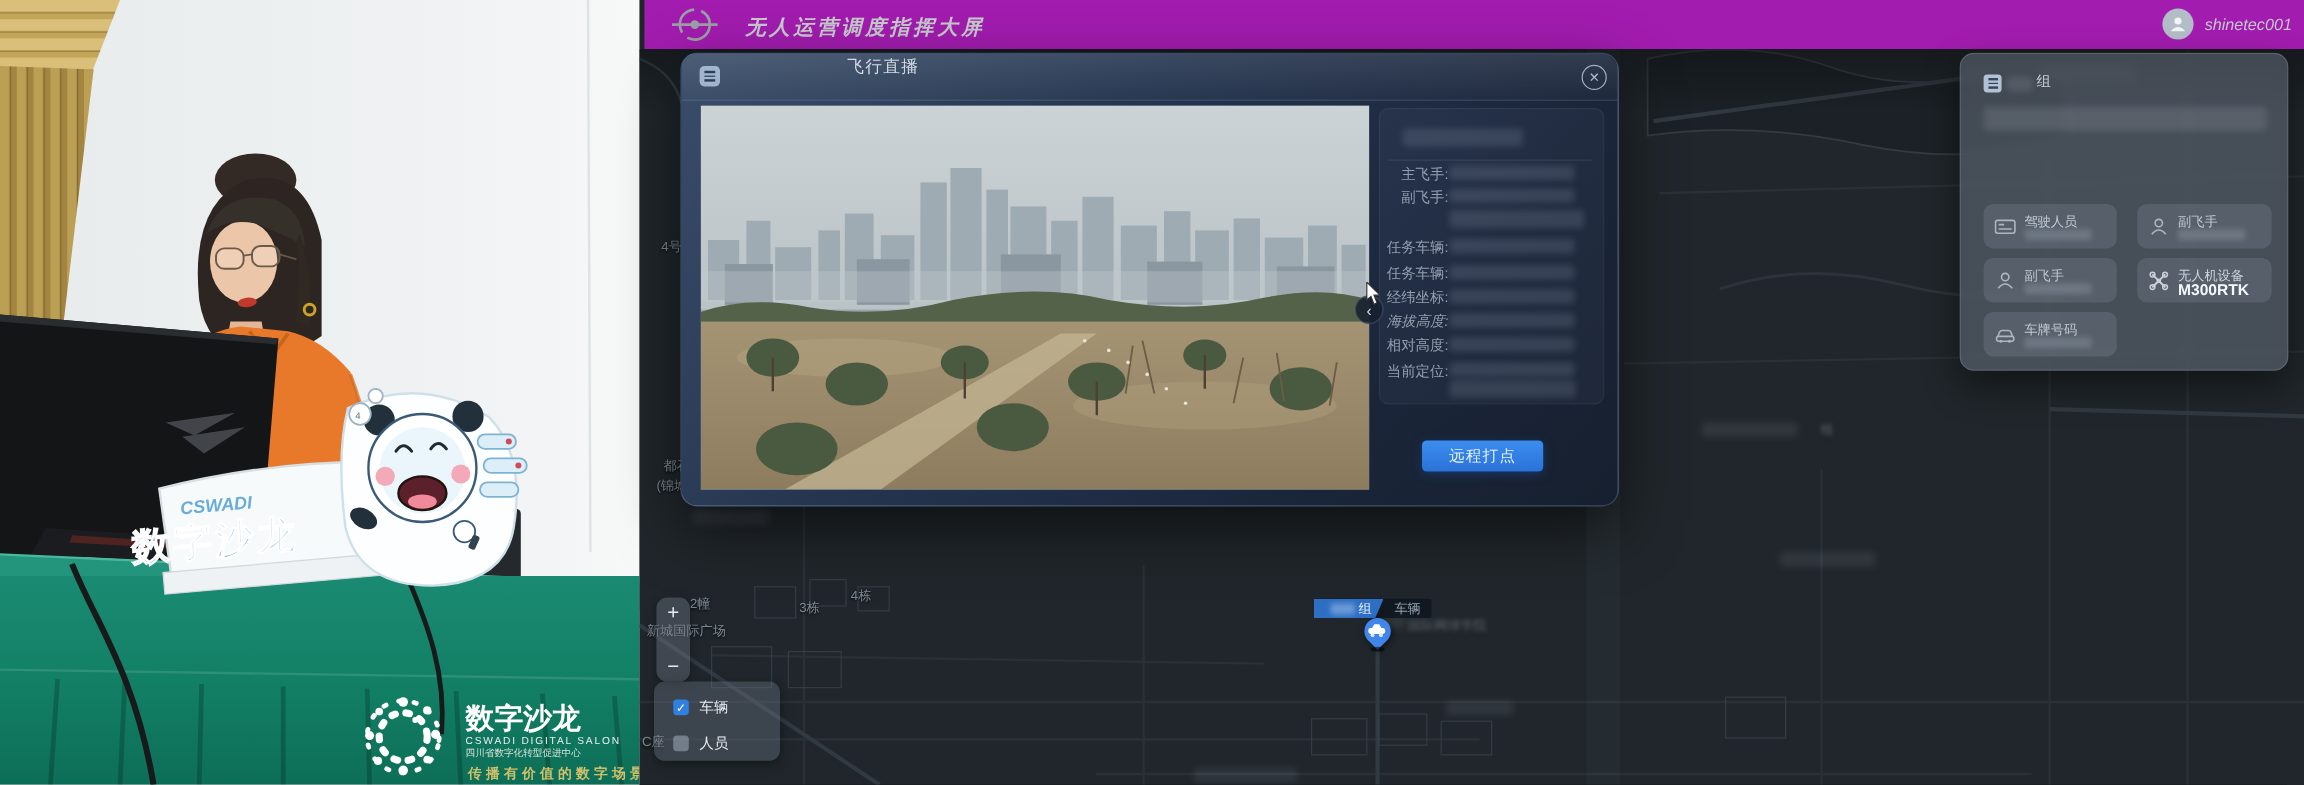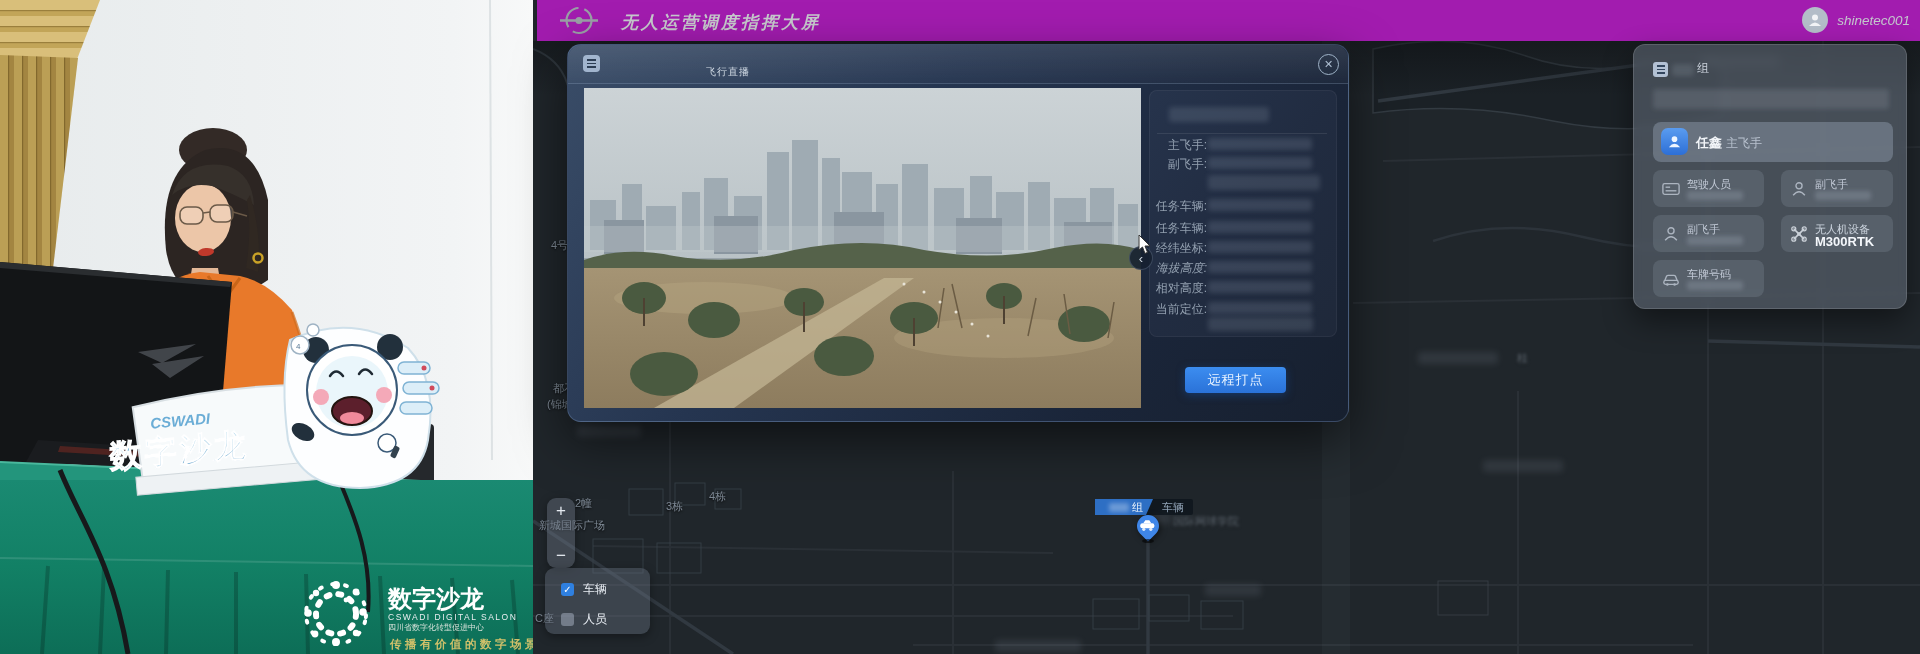--- a/index.html
+++ b/index.html
@@ -61,21 +61,21 @@
   
   .modal{left:34px;top:44px;width:780px;height:376px;border-radius:14px;
          background:linear-gradient(128deg,#3a4d68 0%,#253550 38%,#1a2539 75%,#17202f 100%);
          border:1px solid rgba(140,170,215,.28);box-shadow:0 18px 50px rgba(0,0,0,.55);}
   .modal-header{left:0;top:0;width:100%;height:38px;border-radius:14px 14px 0 0;
                 background:linear-gradient(180deg,rgba(255,255,255,.10),rgba(255,255,255,.02));
                 border-bottom:1px solid rgba(130,160,200,.18);}
   .mh-icon{left:15px;top:10px;width:17px;height:17px;border-radius:4px;background:rgba(185,205,230,.80);
            display:flex;flex-direction:column;justify-content:center;gap:2px;align-items:center;}
   .mh-icon i{display:block;width:9px;height:1.5px;background:#2c3e55;}
-  .modal-title{left:138px;top:20px;font-size:10px;color:#d3dce6;letter-spacing:1px;}
+  .modal-title{left:138px;top:2px;font-size:14px;color:#d3dce6;letter-spacing:1px;}
   .close-btn{right:9px;top:9px;width:19px;height:19px;border-radius:50%;border:1.5px solid #9fb3c8;
              color:#aebfd2;font-size:11px;display:flex;align-items:center;justify-content:center;cursor:pointer;}
   .video{left:16px;top:43px;width:557px;height:320px;background:#9aa4aa;overflow:hidden;}
   .info-card{left:581px;top:45px;width:186px;height:245px;border-radius:8px;background:rgba(200,220,255,.045);
              border:1px solid rgba(255,255,255,.05);}
   .divider{left:589px;top:88px;width:170px;height:1px;background:rgba(255,255,255,.09);}
   .frow{position:absolute;left:581px;width:190px;height:16px;}
   .frow .flab{position:absolute;left:0;width:58px;text-align:right;font-size:12px;color:#93a0b0;}
   .frow .fval{position:absolute;left:59px;top:1px;width:104px;height:12px;background:rgba(197,209,226,.15);
               border-radius:3px;filter:blur(2.5px);}
@@ -310,21 +310,21 @@
             <rect x="560" y="558" width="46" height="30"></rect>
           <rect x="616" y="554" width="40" height="26"></rect>
             <rect x="668" y="560" width="42" height="28"></rect>
           <rect x="905" y="540" width="50" height="34"></rect>
         </g>
       </svg>
 
       <div class="abs lightband"></div>
 
       
-      <div class="map-label" style="left:18px;top:157px;margin-top:40px;">4号</div>
+      <div class="map-label" style="left:18px;top:157px;">4号</div>
       <div class="map-label" style="left:42px;top:211px;">成</div>
       <div class="map-label" style="left:20px;top:340px;">都石</div>
       <div class="map-label" style="left:14px;top:356px;">(锦城</div>
       <div class="map-label" style="left:42px;top:455px;">2幢</div>
       <div class="map-label" style="left:6px;top:477px;">新城国际广场</div>
       <div class="map-label" style="left:133px;top:458px;">3栋</div>
       <div class="map-label" style="left:176px;top:448px;">4栋</div>
       <div class="map-label" style="left:2px;top:570px;">C座</div>
       <div class="map-label blur" style="left:984px;top:310px;">桂</div>
       <div class="map-label blur" style="left:640px;top:473px;">国际网球学院</div>
@@ -525,30 +525,20 @@
     <div class="abs panel">
       <div class="abs ph-icon">
           <i></i>
           <i></i>
           <i></i>
         </div>
       <div class="redact" style="left:38px;top:19px;width:22px;height:12px;"></div>
       <div class="abs panel-title">组</div>
       <div class="redact" style="left:19px;top:44px;width:236px;height:20px;background:rgba(215,225,240,.13);"></div>
 
-      <div class="abs member-row">
-        <div class="abs member-avatar">
-          <svg width="15" height="15" viewBox="0 0 16 16">
-              <circle cx="8" cy="5.5" r="3" fill="#eef5ff"></circle>
-              <path d="M2,14 q6,-7 12,0 Z" fill="#eef5ff"></path>
-            </svg>
-        </div>
-        <span class="abs member-name">任鑫</span>
-        <span class="abs member-role">主飞手</span>
-      </div>
 
       <div class="cell" style="left:19px;top:125px;">
         <svg class="cicon" viewBox="0 0 20 20">
           <rect x="1" y="4" width="18" height="12" rx="2" fill="none" stroke="#c2cad6" stroke-width="1.5"></rect>
           <line x1="4" y1="8" x2="9" y2="8" stroke="#c2cad6" stroke-width="1.5"></line>
           <line x1="4" y1="12" x2="16" y2="12" stroke="#c2cad6" stroke-width="1.5"></line>
         </svg>
         <span class="clab">驾驶人员</span>
         <span class="cval"></span>
       </div>

